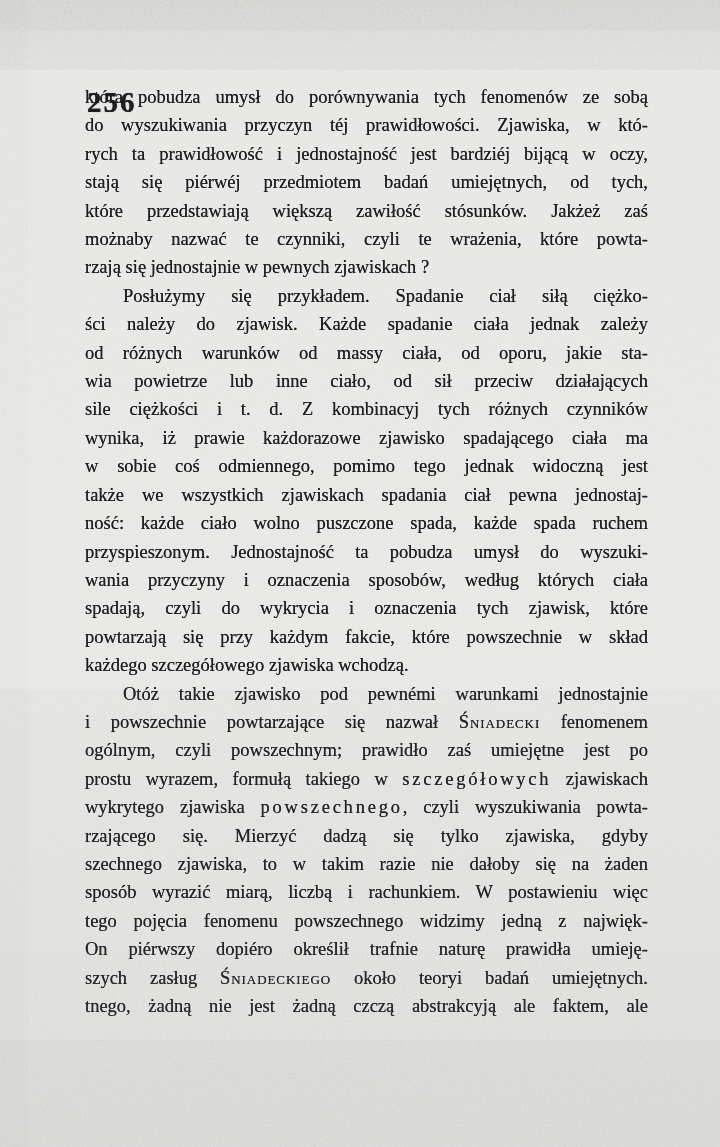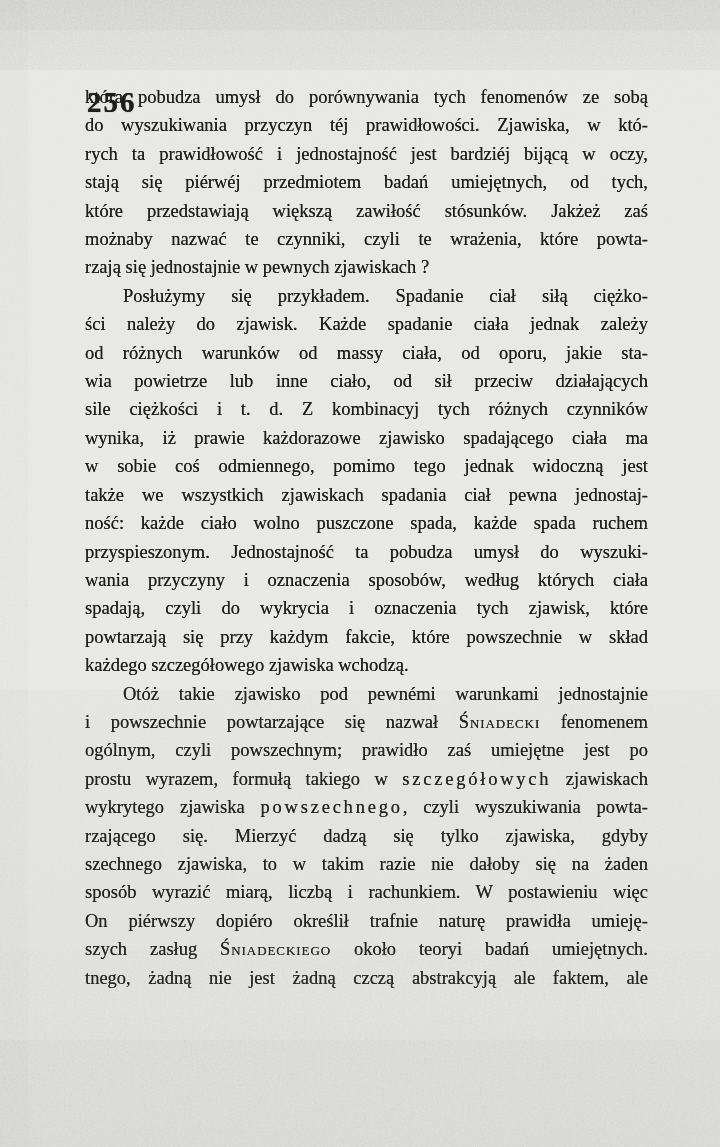--- a/index.html
+++ b/index.html
@@ -91,20 +91,21 @@
       </div>
       <div class="paragraph">
         <div class="line indent"><span>Otóż takie zjawisko pod pewnémi warunkami jednostajnie</span></div>
         <div class="line"><span>i powszechnie powtarzające się nazwał </span><span class="smallcaps">Śniadecki</span><span> fenomenem</span></div>
         <div class="line"><span>ogólnym, czyli powszechnym; prawidło zaś umiejętne jest po</span></div>
         <div class="line"><span>prostu wyrazem, formułą takiego w </span><span class="spaced">szczegółowych</span><span> zjawiskach</span></div>
         <div class="line"><span>wykrytego zjawiska </span><span class="spaced">powszechnego</span><span>, czyli wyszukiwania powta-</span></div>
         <div class="line"><span>rzającego się.  Mierzyć dadzą się tylko zjawiska, gdyby</span></div>
         <div class="line"><span>szechnego zjawiska, to w takim razie nie dałoby się na żaden</span></div>
         <div class="line"><span>sposób wyrazić miarą, liczbą i rachunkiem. W postawieniu więc</span></div>
+        <div class="line"><span>tego pojęcia fenomenu powszechnego widzimy jedną z najwięk-</span></div>
         <div class="line"><span>On piérwszy dopiéro określił trafnie naturę prawidła umieję-</span></div>
         <div class="line"><span>szych zasług </span><span class="smallcaps">Śniadeckiego</span><span> około teoryi badań umiejętnych.</span></div>
         <div class="line"><span>tnego, żadną nie jest żadną czczą abstrakcyją ale faktem, ale</span></div>
       </div>
     </div>
 
   <svg class="noise-overlay" width="720" height="1147" xmlns="http://www.w3.org/2000/svg" aria-hidden="true">
     <filter id="grainFine" x="0" y="0" width="100%" height="100%">
       <feTurbulence type="fractalNoise" baseFrequency="0.9" numOctaves="2" seed="7" stitchTiles="stitch"></feTurbulence>
       <feColorMatrix type="matrix" values="0 0 0 0 0.30  0 0 0 0 0.30  0 0 0 0 0.30  0 0 0 0.55 0"></feColorMatrix>

